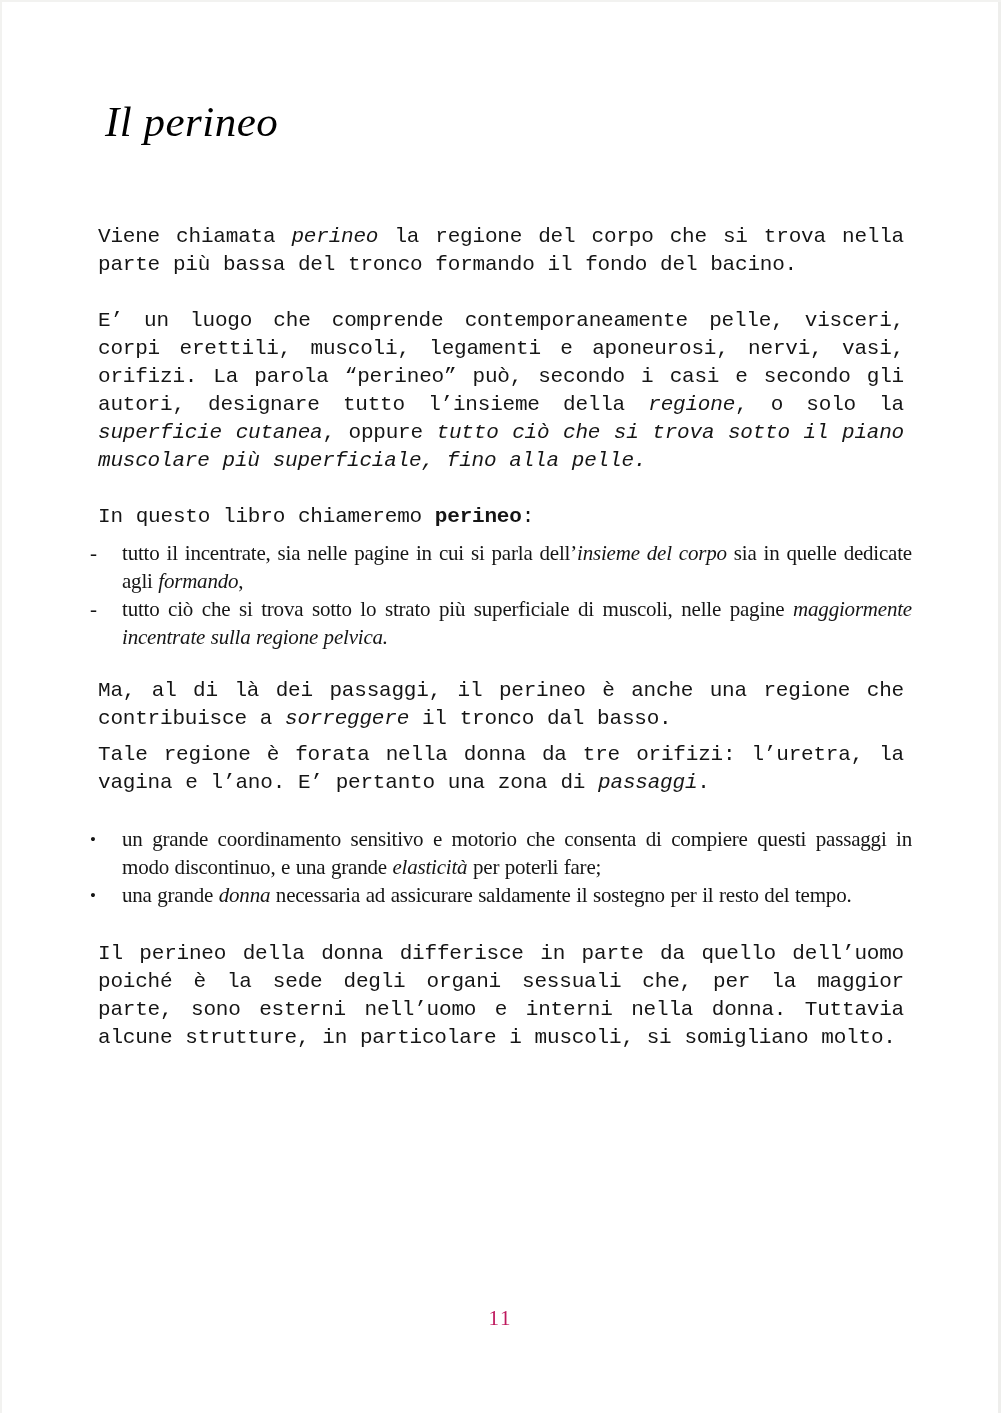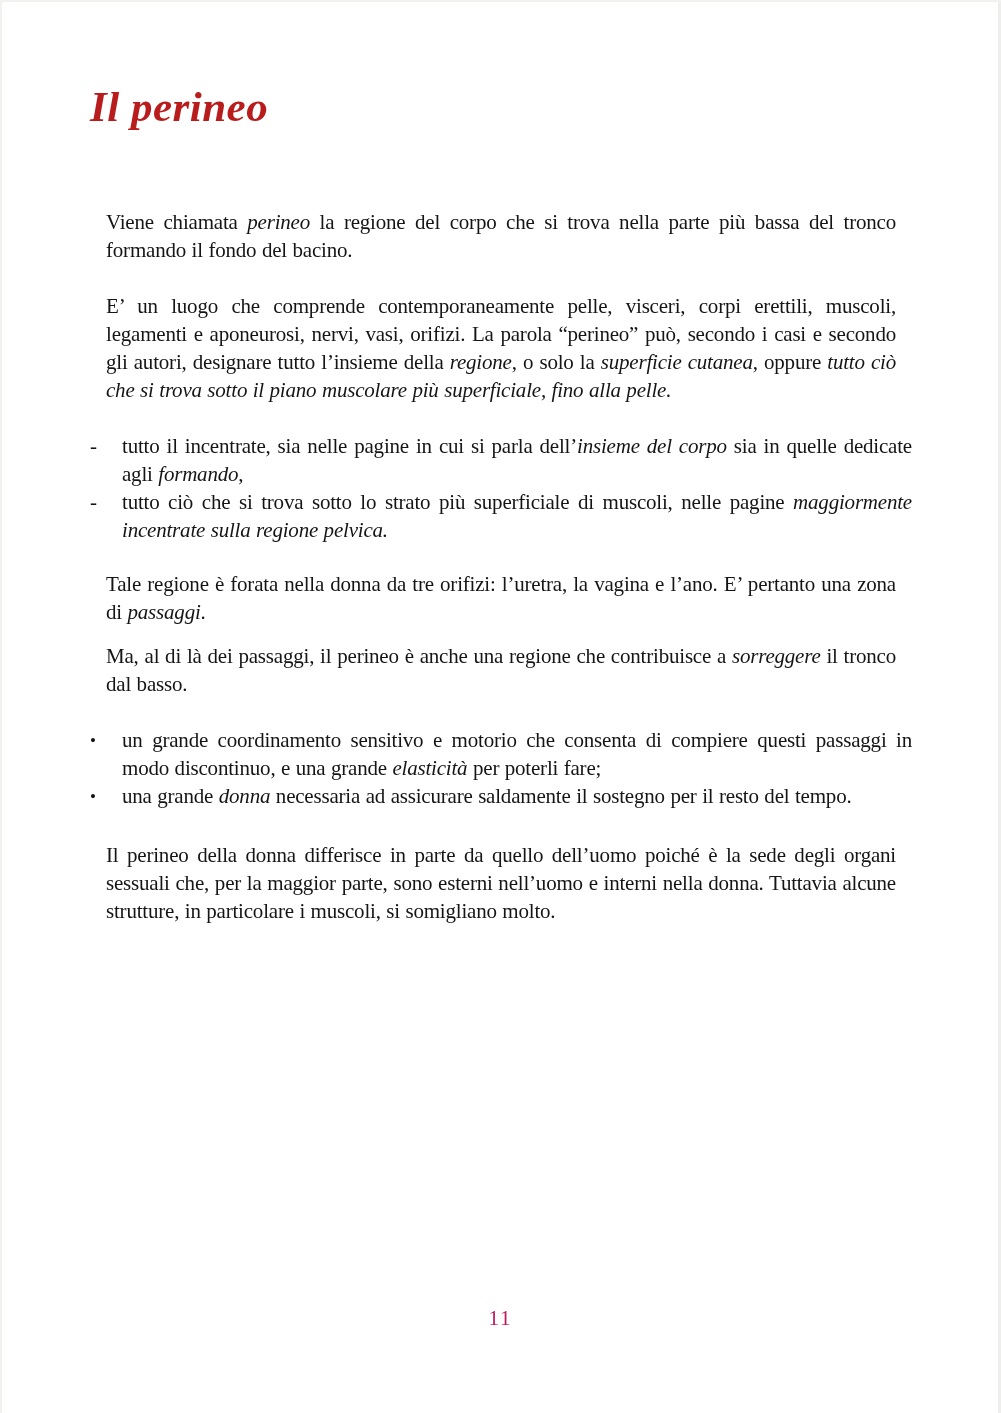--- a/index.html
+++ b/index.html
@@ -25,37 +25,38 @@
     pointer-events: none;
     box-shadow:
       inset 0 2px 0 #f2f2f0,
       inset 2px 0 0 #f2f2f0,
       inset -3px 0 0 #eeeeec;
   }
   .content {
     padding: 80px 89px 0 90px; 
   }
   h1.title {
-    margin: 0;
+    margin: 15px;
     font-style: italic;
-    font-weight: bold;
+    font-weight: normal;
     font-size: 43px;
     line-height: 54px;
     letter-spacing: 0.5px;
-    color: #b91c1c;
+    color: #000000;
   }
   .para, .lead, .li-text {
     font-size: 21px;
     line-height: 28px;
     letter-spacing: -0.2px;
     word-spacing: 0.5px;
   }
   .para, .lead {
-    margin: 16px;
+    margin: 8px;
     text-align: justify;
+    font-family: Liberation Mono, monospace;
   }
   .block { margin: 0; }
   .mt-p1 { margin-top: 74px; }
   .mt-p2 { margin-top: 28px; }
   .mt-p3 { margin-top: 28px; }
   .mt-p4 { margin-top: 26px; }
   .mt-p5 { margin-top: 28px; }
   .mt-p6 { margin-top: 30px; }
   .li {
     display: flex;
@@ -91,33 +92,34 @@
 <div class="page">
   <main class="content">
 
     <h1 class="title">Il perineo</h1>
 
     <p class="para mt-p1"><span>Viene chiamata </span><span class="it">perineo</span><span> la regione del corpo che si trova nella parte più bassa del tronco formando il fondo del bacino.</span></p>
 
     <p class="para mt-p2"><span>E’ un luogo che comprende contemporaneamente pelle, visceri, corpi erettili, muscoli, legamenti e aponeurosi, nervi, vasi, orifizi. La parola “perineo” può, secondo i casi e secondo gli autori, designare tutto l’insieme della </span><span class="it">regione</span><span>, o solo la </span><span class="it">superficie cutanea</span><span>, oppure </span><span class="it">tutto ciò che si trova sotto il piano muscolare più superficiale, fino alla pelle.</span></p>
 
     <div class="block mt-p3">
+      <p class="lead"><span>In questo libro chiameremo </span><span class="bd">perineo</span><span>:</span></p>
       <div class="li">
         <span class="marker">-</span>
         <span class="li-text"><span>tutto il incentrate, sia nelle pagine in cui si parla dell’</span><span class="it">insieme del corpo</span><span> sia in quelle dedicate agli </span><span class="it">formando</span><span>,</span></span>
       </div>
       <div class="li">
         <span class="marker">-</span>
         <span class="li-text"><span>tutto ciò che si trova sotto lo strato più superficiale di muscoli, nelle pagine </span><span class="it">maggiormente incentrate sulla regione pelvica.</span></span>
       </div>
     </div>
 
     <div class="block mt-p4">
+      <p class="para"><span>Ma, al di là dei passaggi, il perineo è anche una regione che contribuisce a </span><span class="it">sorreggere</span><span> il tronco dal basso.</span></p>
       <p class="para"><span>Tale regione è forata nella donna da tre orifizi: l’uretra, la vagina e l’ano. E’ pertanto una zona di </span><span class="it">passaggi</span><span>.</span></p>
-      <p class="para"><span>Ma, al di là dei passaggi, il perineo è anche una regione che contribuisce a </span><span class="it">sorreggere</span><span> il tronco dal basso.</span></p>
     </div>
 
     <div class="block mt-p5">
       <div class="li bullet">
         <span class="marker">•</span>
         <span class="li-text"><span>un grande coordinamento sensitivo e motorio che consenta di compiere questi passaggi in modo discontinuo, e una  grande </span><span class="it">elasticità</span><span> per poterli fare;</span></span>
       </div>
       <div class="li bullet">
         <span class="marker">•</span>
         <span class="li-text"><span>una grande </span><span class="it">donna</span><span> necessaria ad assicurare saldamente il sostegno per il resto del tempo.</span></span>

